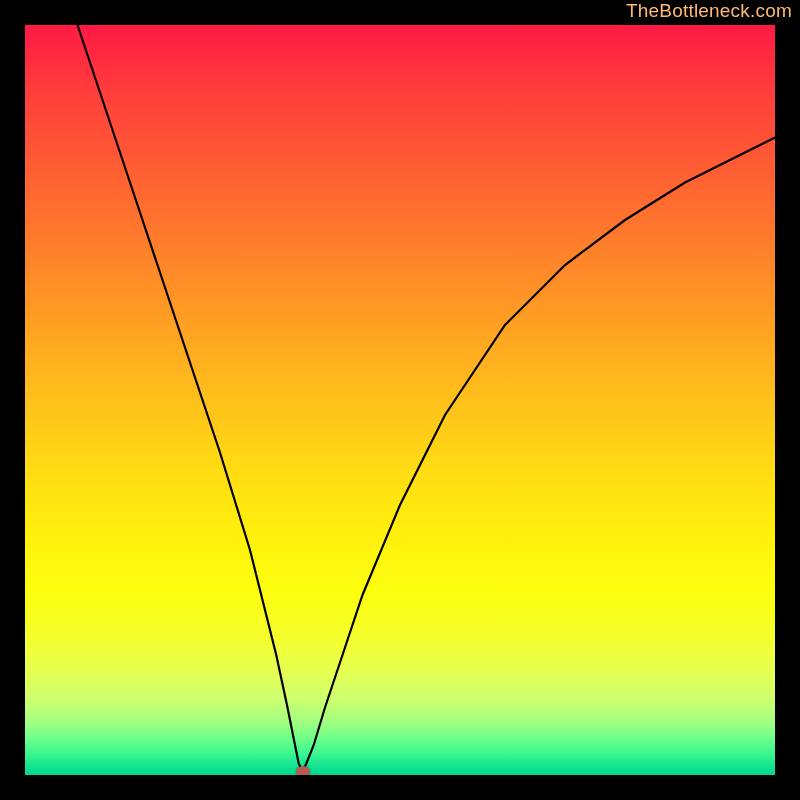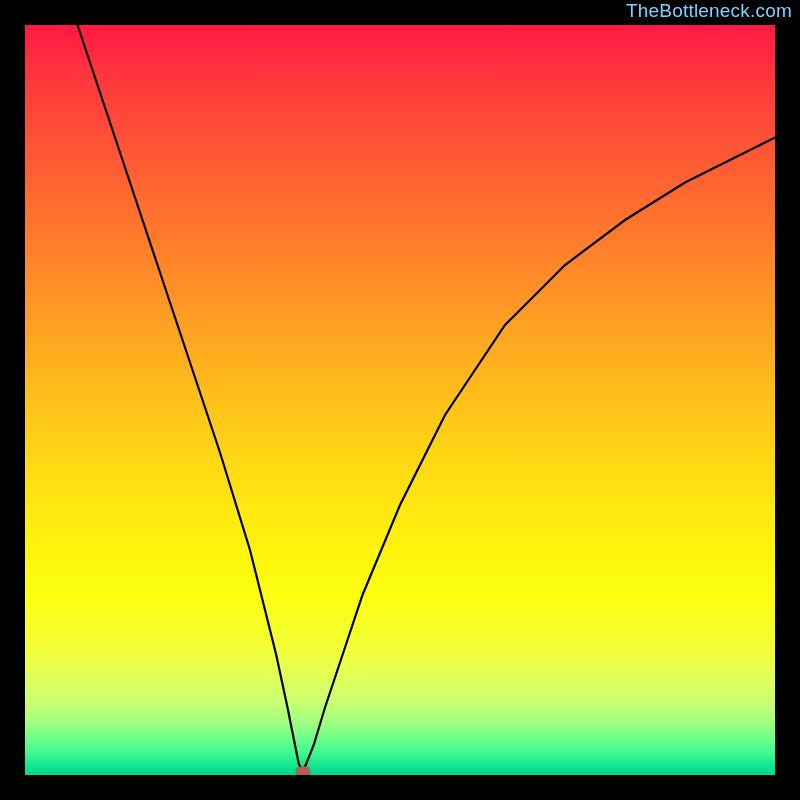--- a/index.html
+++ b/index.html
@@ -66,21 +66,21 @@
     width: 14px;
     height: 11px;
     border-radius: 50%;
     background: #b85c52;
     box-shadow: 0 0 2px rgba(0,0,0,0.4);
   }
   .watermark {
     position: absolute;
     top: 0px;
     right: 8px;
-    color: #7dd3fc;
+    color: #fdba74;
     font-size: 19px;
     font-weight: normal;
     letter-spacing: 0.2px;
   }
 </style>
 </head>
 <body>
 
 <div class="frame">
   <div class="plot">

